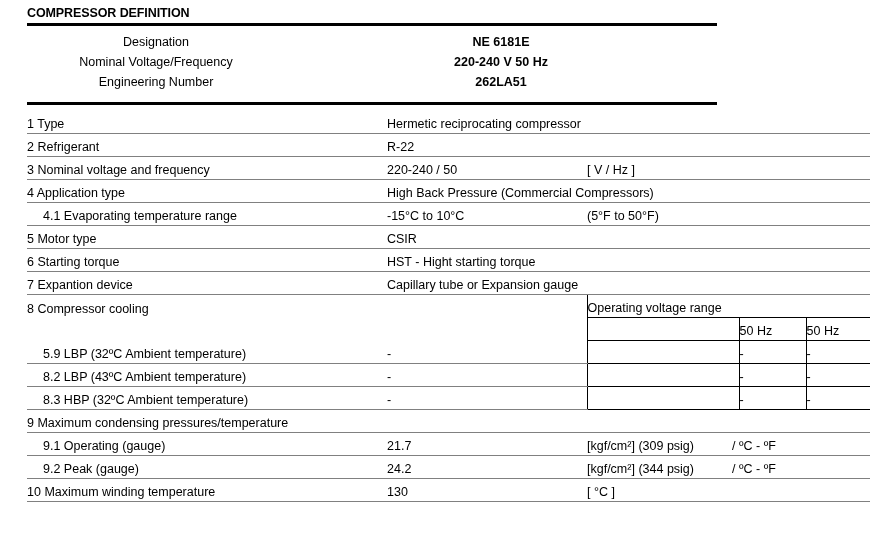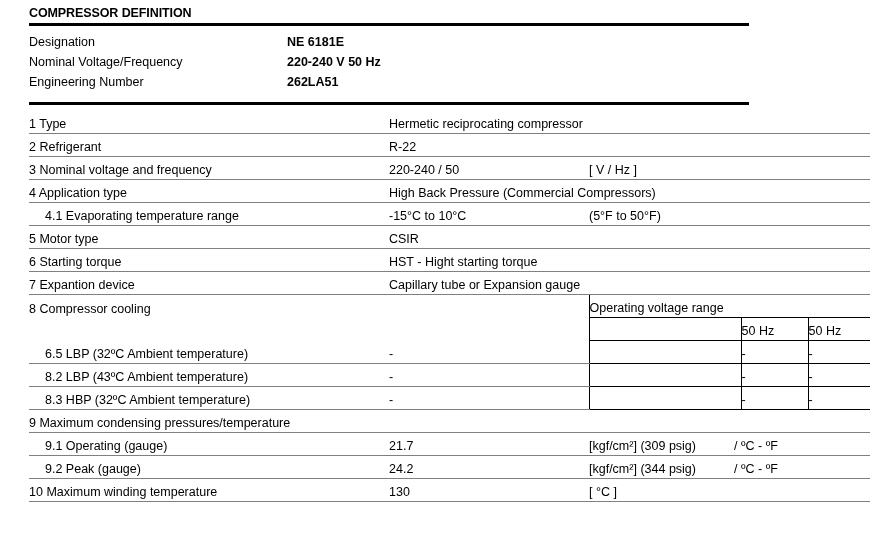--- a/index.html
+++ b/index.html
@@ -12,22 +12,21 @@
     height: 542px;
     font-family: "Liberation Sans", sans-serif;
     color: #000000;
     overflow: hidden;
   }
   .page {
     position: relative;
     width: 744px;
     height: 542px;
     box-sizing: border-box;
-    padding: 0 12px;
-    margin-left: 17px;
+    padding: 0 27px;
   }
 
   
   .section-heading {
     font-size: 12.5px;
     font-weight: bold;
     letter-spacing: -0.1px;
     line-height: 14px;
     padding-top: 6px;
     padding-bottom: 3px;
@@ -37,20 +36,21 @@
     border-top: 3px solid #000000;
     margin: 0 0 6px 0;
   }
 
   
   .defs {
     width: 100%;
     border-collapse: collapse;
     font-size: 12.5px;
     line-height: 20px;
+    text-align: center;
   }
   .defs td {
     padding: 0;
     vertical-align: top;
     white-space: nowrap;
   }
   .defs .def-label { width: 258px; }
   .defs .def-value { font-weight: bold; }
 
   .gap { height: 10px; }
@@ -182,21 +182,21 @@
       </tr>
       <tr>
         <td class="no-rule"></td>
         <td class="no-rule"></td>
         <td class="box-l inner-h"></td>
         <td class="ctr inner-v inner-h">50 Hz</td>
         <td class="ctr inner-v box-r inner-h">50 Hz</td>
       </tr>
 
       <tr>
-        <td class="indent1">6.5 LBP (32ºC Ambient temperature)</td>
+        <td class="indent1">5.9 LBP (32ºC Ambient temperature)</td>
         <td>-</td>
         <td class="box-l inner-h"></td>
         <td class="ctr inner-v inner-h">-</td>
         <td class="ctr inner-v box-r inner-h">-</td>
       </tr>
 
       <tr>
         <td class="indent1">8.2 LBP (43ºC Ambient temperature)</td>
         <td>-</td>
         <td class="box-l inner-h"></td>

